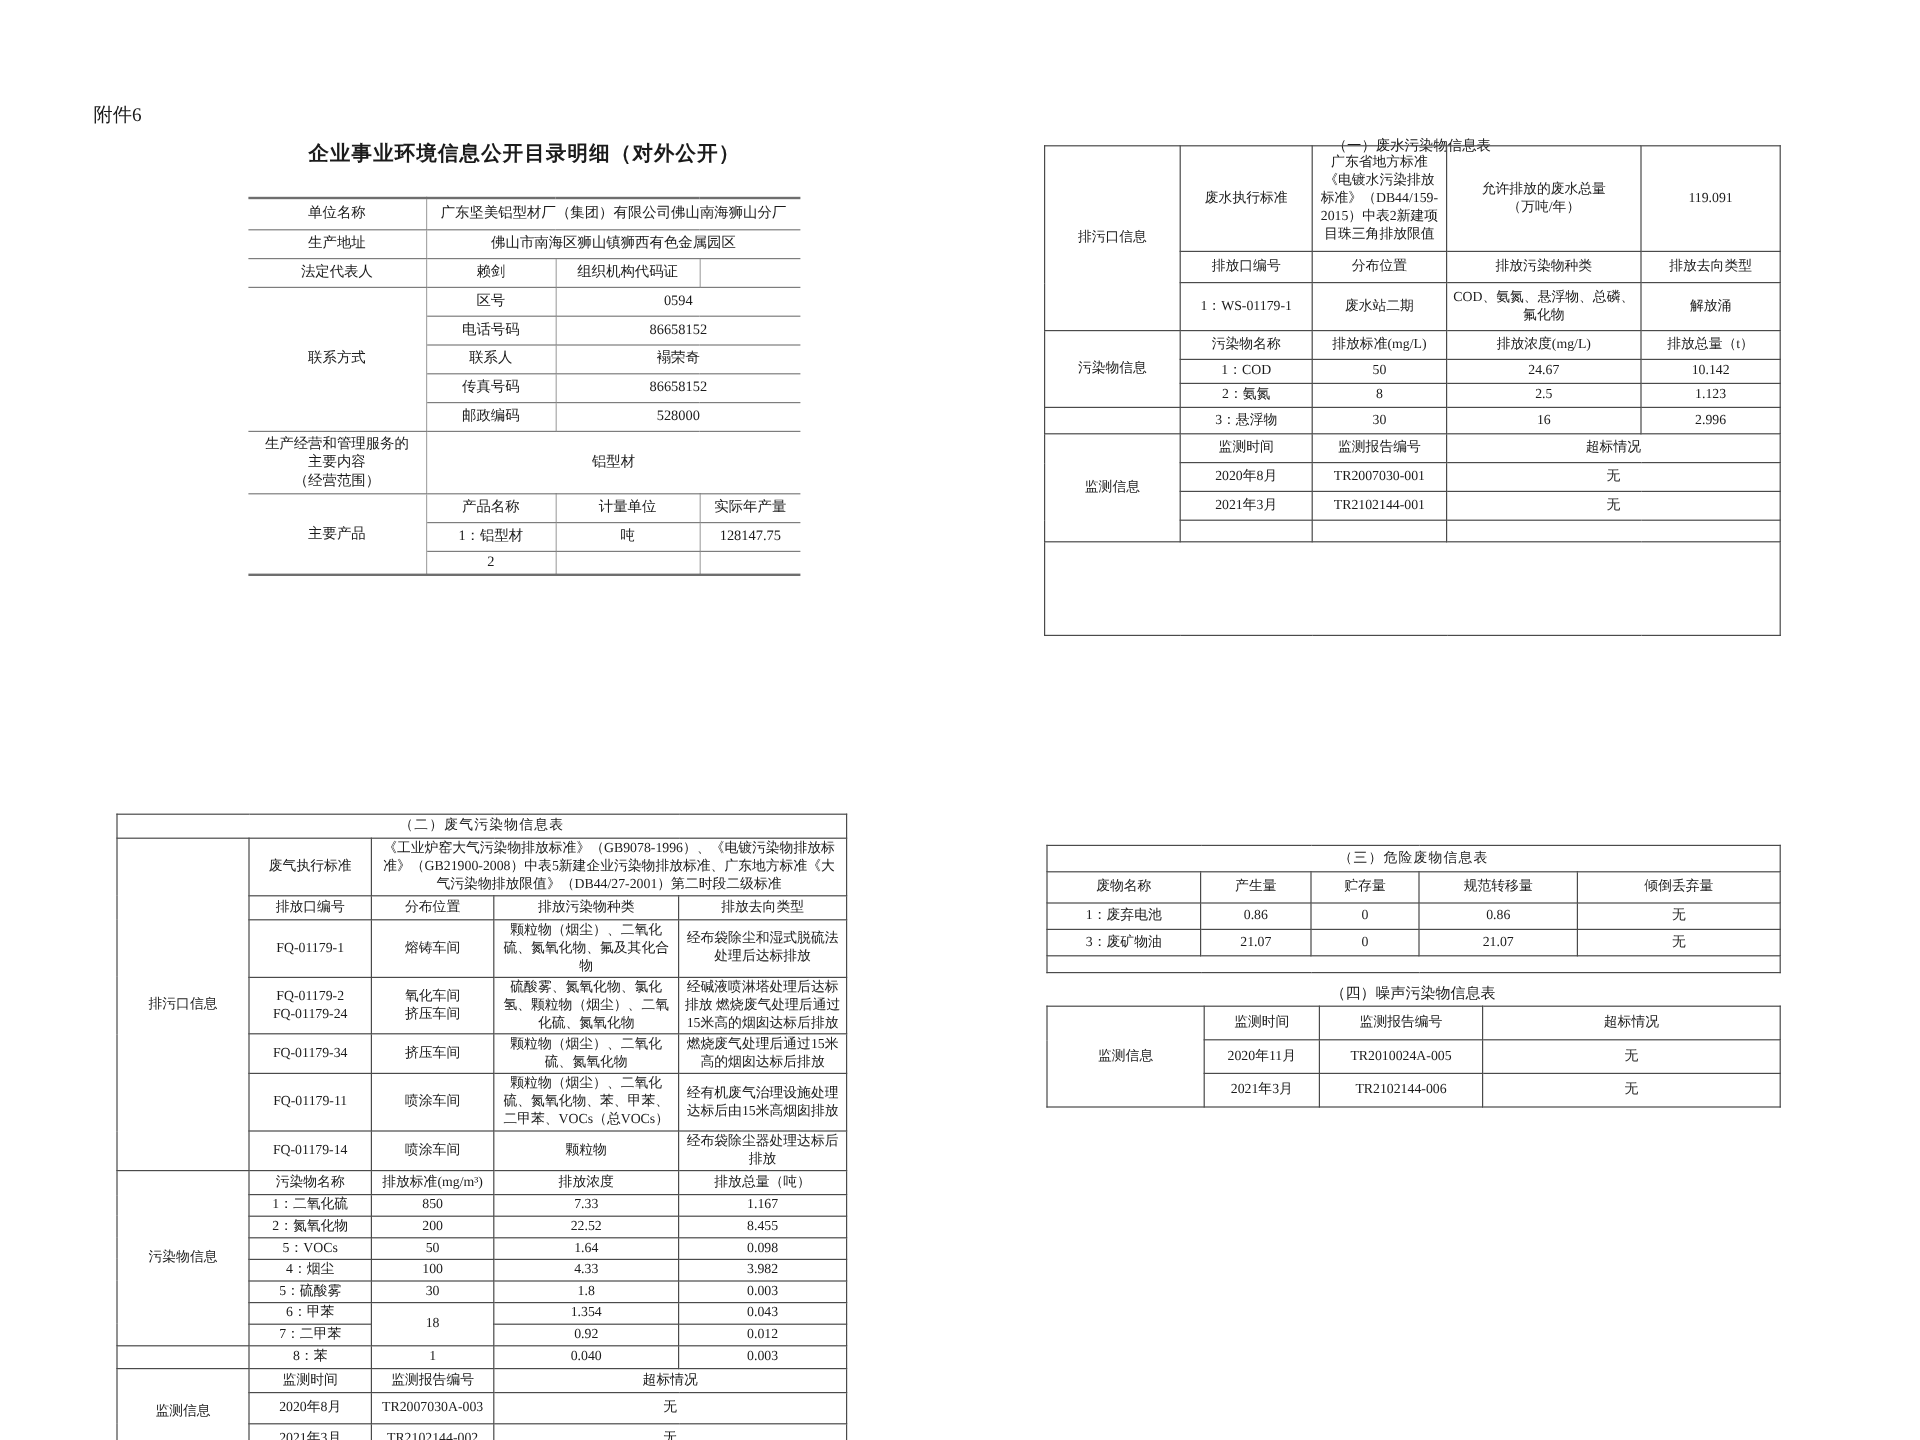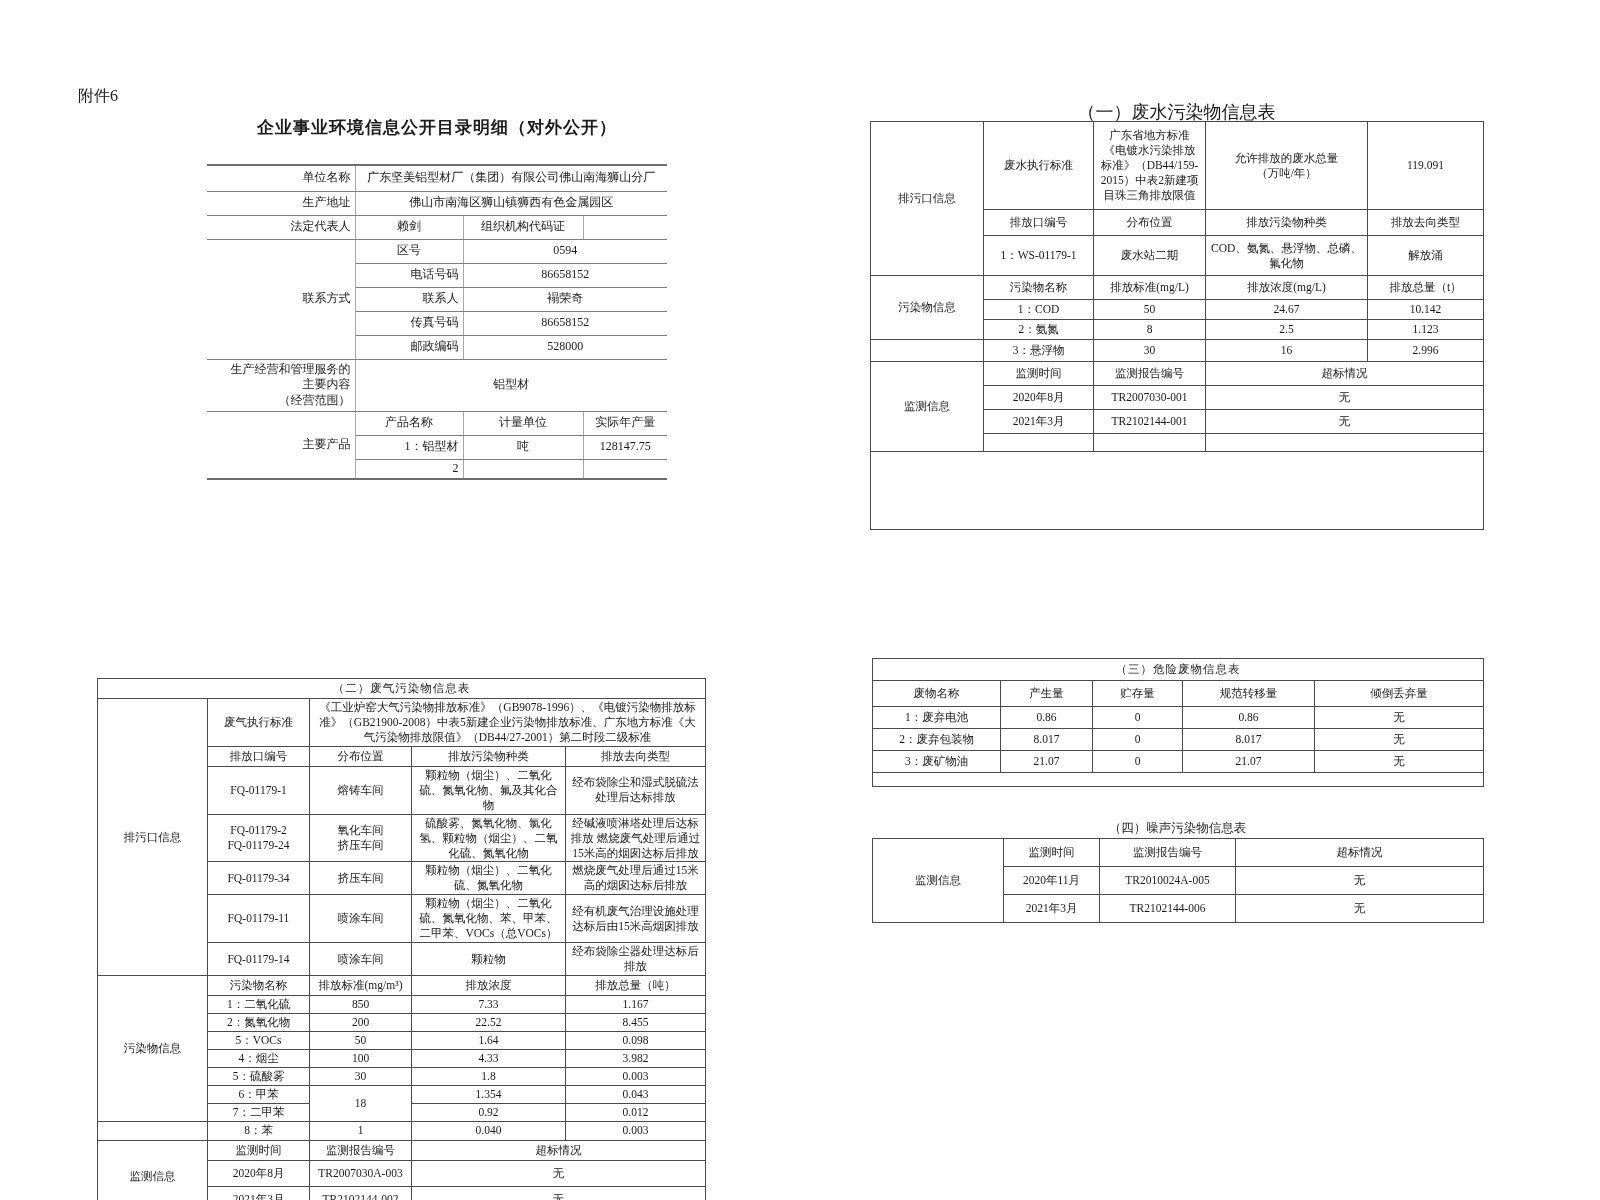--- a/index.html
+++ b/index.html
@@ -5,37 +5,37 @@
   html,body{margin:0;padding:0;background:#ffffff;}
   .doc{position:relative;width:1600px;height:1200px;background:#ffffff;
        font-family:"Liberation Serif","DejaVu Serif",serif;color:#1b1b1b;}
   .att{position:absolute;left:78px;top:86px;font-size:16px;}
   .main-title{position:absolute;left:207px;top:116px;width:460px;text-align:center;
               font-size:17px;font-weight:bold;letter-spacing:1px;}
   .sec1{position:absolute;left:207px;top:145px;width:460px;text-align:center;
         font-size:13.5px;font-weight:bold;}
   .sec2{position:absolute;left:870px;top:80px;width:613px;text-align:center;
         font-size:14px;font-weight:bold;letter-spacing:2px;}
-  .ww-title{position:absolute;left:870px;top:100px;width:613px;text-align:center;font-size:18px;}
+  .ww-title{position:absolute;left:870px;top:113px;width:613px;text-align:center;font-size:12px;}
   .nz-title{position:absolute;left:872px;top:820px;width:611px;text-align:center;font-size:12.5px;}
 
   table.tbl{border-collapse:collapse;table-layout:fixed;position:absolute;}
   table.tbl td{border:1px solid #4a4a4a;padding:1px 4px;text-align:center;vertical-align:middle;
        font-size:11.5px;line-height:1.3;white-space:pre-line;overflow:hidden;word-break:break-all;}
   td.left{text-align:left;}
   td.ttl{font-weight:normal;letter-spacing:1px;}
 
   table.basic{left:207px;top:164px;width:460px;border-top:2px solid #6e6e6e;border-bottom:2px solid #6e6e6e;}
   table.basic td{border:1px solid #a8a8a8;border-top-color:#7d7d7d;border-bottom-color:#7d7d7d;font-size:12px;}
-  table.basic tr td:first-child{border-left:0;text-align:right;}
+  table.basic tr td:first-child{border-left:0;}
   table.basic tr td:last-child{border-right:0;}
 
   table.ww{left:870px;top:121px;width:613px;border:1.5px solid #3c3c3c;}
   table.ex{left:97px;top:678px;width:608px;border:1.5px solid #3c3c3c;}
-  table.hz{left:872px;top:658px;width:611px;border:1.5px solid #3c3c3c;}
+  table.hz{left:872px;top:704px;width:611px;border:1.5px solid #3c3c3c;}
   table.nz{left:872px;top:838px;width:611px;border:1.5px solid #3c3c3c;}
 </style>
 </head>
 <body>
 
 <div class="doc">
 
   <div class="att">附件6</div>
   <div class="main-title">企业事业环境信息公开目录明细（对外公开）</div>
   <div class="ww-title">（一）废水污染物信息表</div>
@@ -339,27 +339,20 @@
       <td>倾倒丢弃量</td>
     </tr>
     <tr style="height:22px">
       <td class="left">1：废弃电池</td>
       <td>0.86</td>
       <td>0</td>
       <td>0.86</td>
       <td>无</td>
     </tr>
     <tr style="height:22px">
-      <td class="left">2：废弃包装物</td>
-      <td>8.017</td>
-      <td>0</td>
-      <td>8.017</td>
-      <td>无</td>
-    </tr>
-    <tr style="height:22px">
       <td class="left">3：废矿物油</td>
       <td>21.07</td>
       <td>0</td>
       <td>21.07</td>
       <td>无</td>
     </tr>
     <tr style="height:14px">
       <td colspan="5"></td>
     </tr>
   </tbody>

